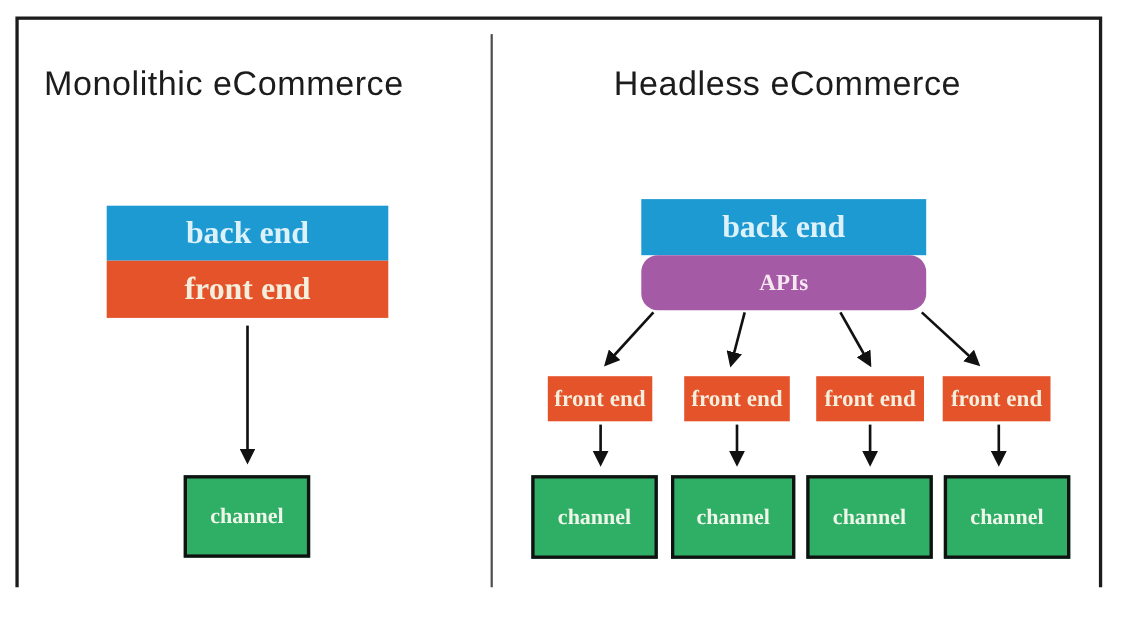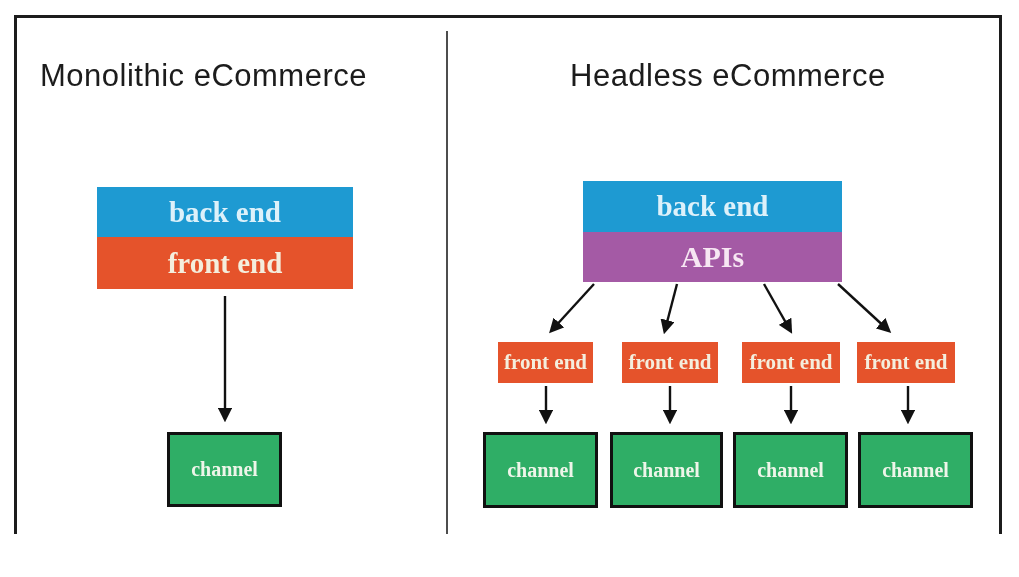--- a/index.html
+++ b/index.html
@@ -28,34 +28,34 @@
   .title {
     position: absolute;
     margin: 0;
     font-size: 31px;
     font-weight: 500;
     letter-spacing: 0.5px;
     color: var(--ink, #1c1c1c);
     white-space: nowrap;
   }
   .title-left  { left: 40px;  top: 58px; }
-  .title-right { left: 570px; top: 58px; }
+  .title-right { left: 558px; top: 58px; }
   .box {
     position: absolute;
     display: flex;
     align-items: center;
     justify-content: center;
     font-family: "Liberation Serif", serif;
     font-weight: bold;
     box-sizing: border-box;
     white-space: nowrap;
   }
   .backend  { background: var(--backend, #1e9ad2);  color: var(--backend-text, #ddf1fa); font-size: 29px; }
   .frontend { background: var(--frontend, #e5532b); color: var(--box-text, #f4eedd);     font-size: 29px; }
-  .apis     { background: var(--apis, #a45aa5);     color: var(--apis-text, #f7e7f3);    font-size: 30px; }
+  .apis     { background: var(--apis, #a45aa5);     color: var(--apis-text, #f7e7f3);    font-size: 21px; border-radius: 15px; }
   .frontend-sm { background: var(--frontend, #e5532b); color: var(--box-text, #f4eedd); font-size: 21px; }
   .channel  {
     background: var(--channel, #2fae66);
     color: var(--channel-text, #eef5e9);
     font-size: 20px;
     border: 3px solid var(--arrow, #111111);
   }
   
   .backend-left  { left: 97px;  top: 187px; width: 256px; height: 50px; }
   .frontend-left { left: 97px;  top: 237px; width: 256px; height: 52px; }

